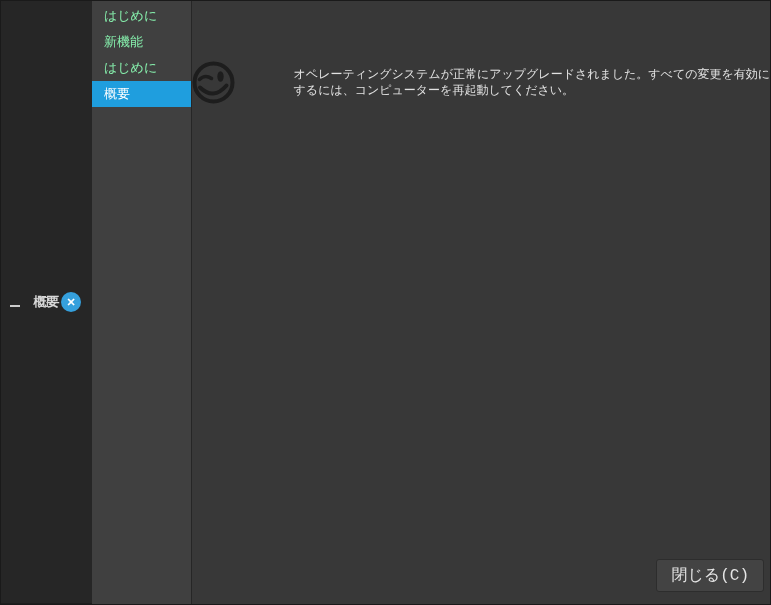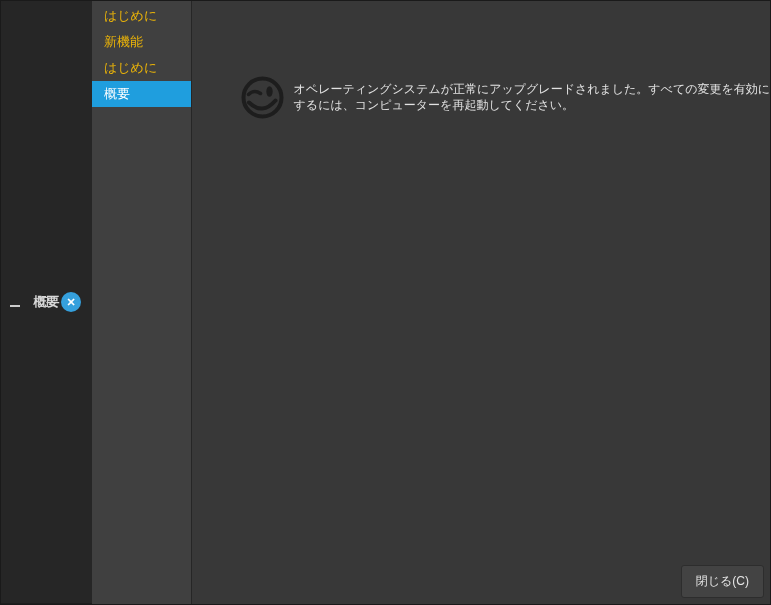--- a/index.html
+++ b/index.html
@@ -71,63 +71,63 @@
     flex: 0 0 100px;
     background: #404040;
     border-right: 1px solid #262626;
     padding-top: 2px;
   }
   .nav-item {
     height: 26px;
     line-height: 26px;
     padding-left: 12px;
     font-size: 13px;
-    color: #eab308;
+    color: #86efac;
     white-space: nowrap;
     overflow: hidden;
     cursor: default;
   }
   .nav-item.selected {
     background: #1f9ede;
     color: #ffffff;
   }
   .main {
     flex: 1;
     background: #383838;
     position: relative;
   }
   .content-row {
-    margin-top: 75px;
+    margin-top: 60px;
     display: flex;
-    justify-content: flex-end;
+    justify-content: space-between;
     align-items: flex-start;
   }
   .face-icon {
     flex: 0 0 44px;
     width: 44px; height: 44px;
     margin-right: 9px;
   }
   .message {
     color: #e2e2e2;
     font-size: 12px;
     line-height: 16px;
     white-space: pre-line;
     margin-top: 5px;
     max-width: 480px;
   }
   .close-btn {
     position: absolute;
-    right: 6px; bottom: 6px;
+    right: 6px; bottom: 12px;
     min-width: 76px; height: 33px;
     background: #434343;
     border: 1px solid #2d2d2d;
     border-radius: 3px;
     color: #e5e5e5;
-    font-size: 12px;
-    font-family: Liberation Sans, sans-serif;
+    font-size: 16px;
+    font-family: Liberation Mono, monospace;
     padding: 0 14px;
     cursor: default;
   }
 </style>
 </head>
 <body>
 
 <div class="window">
 
   <div class="titlebar">

